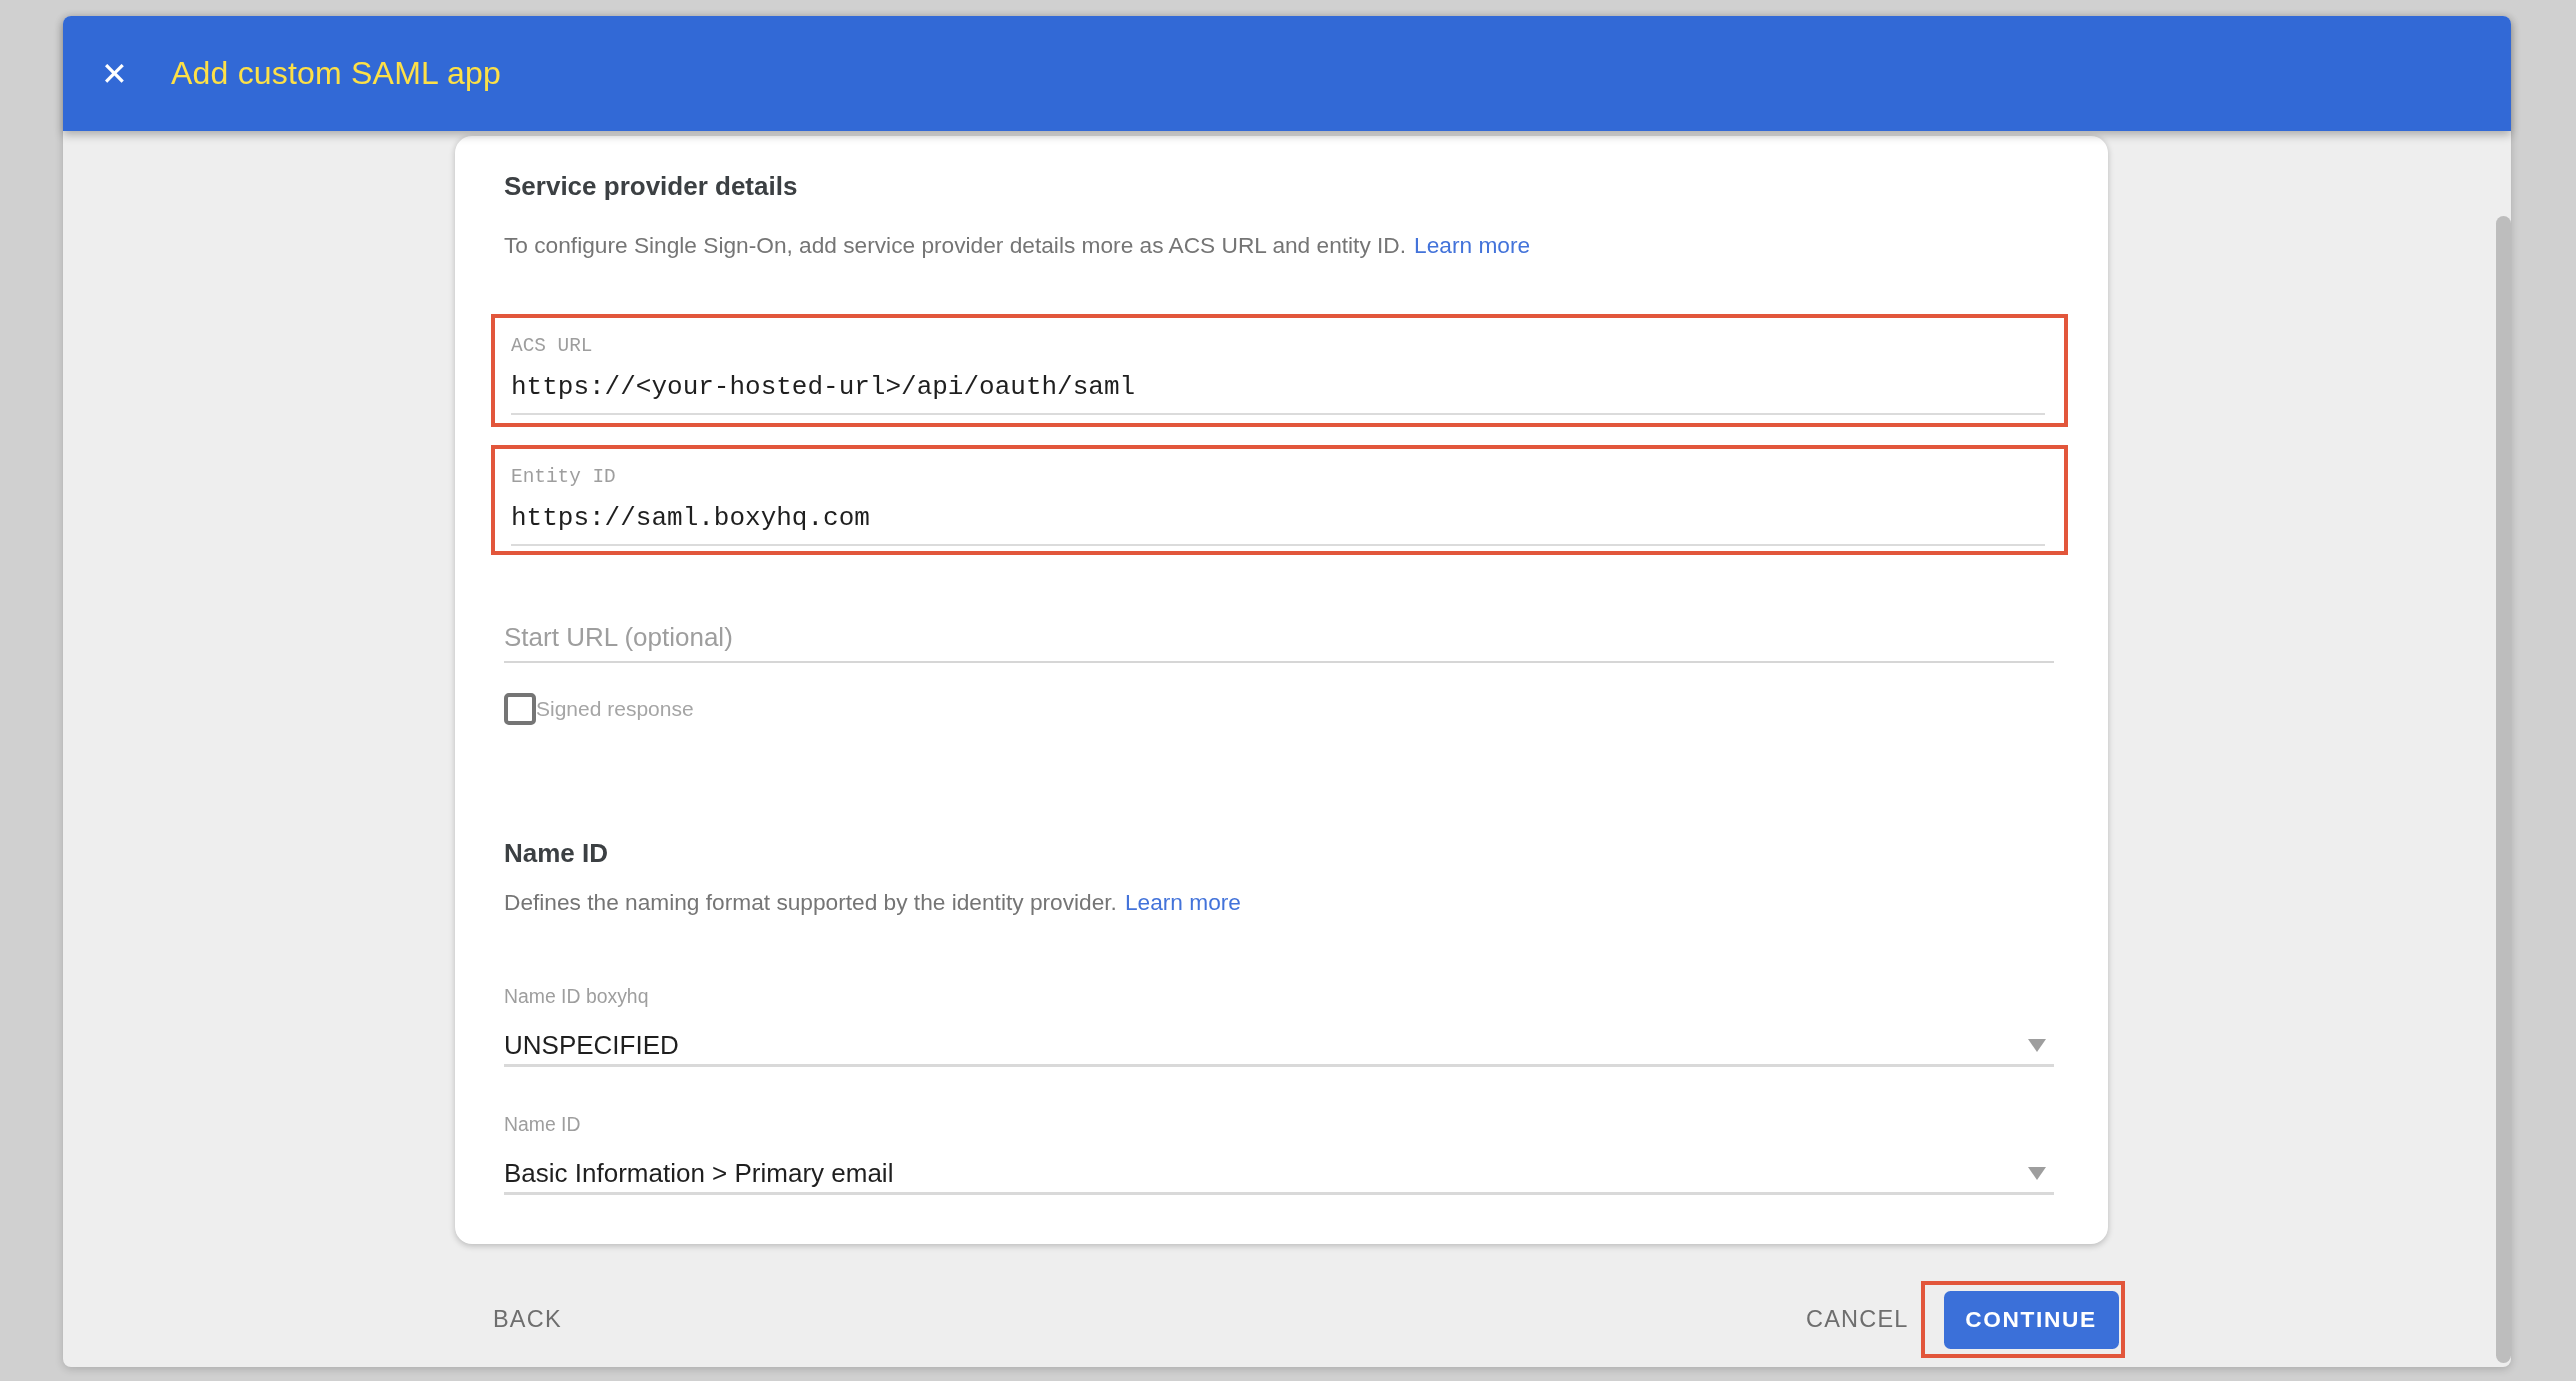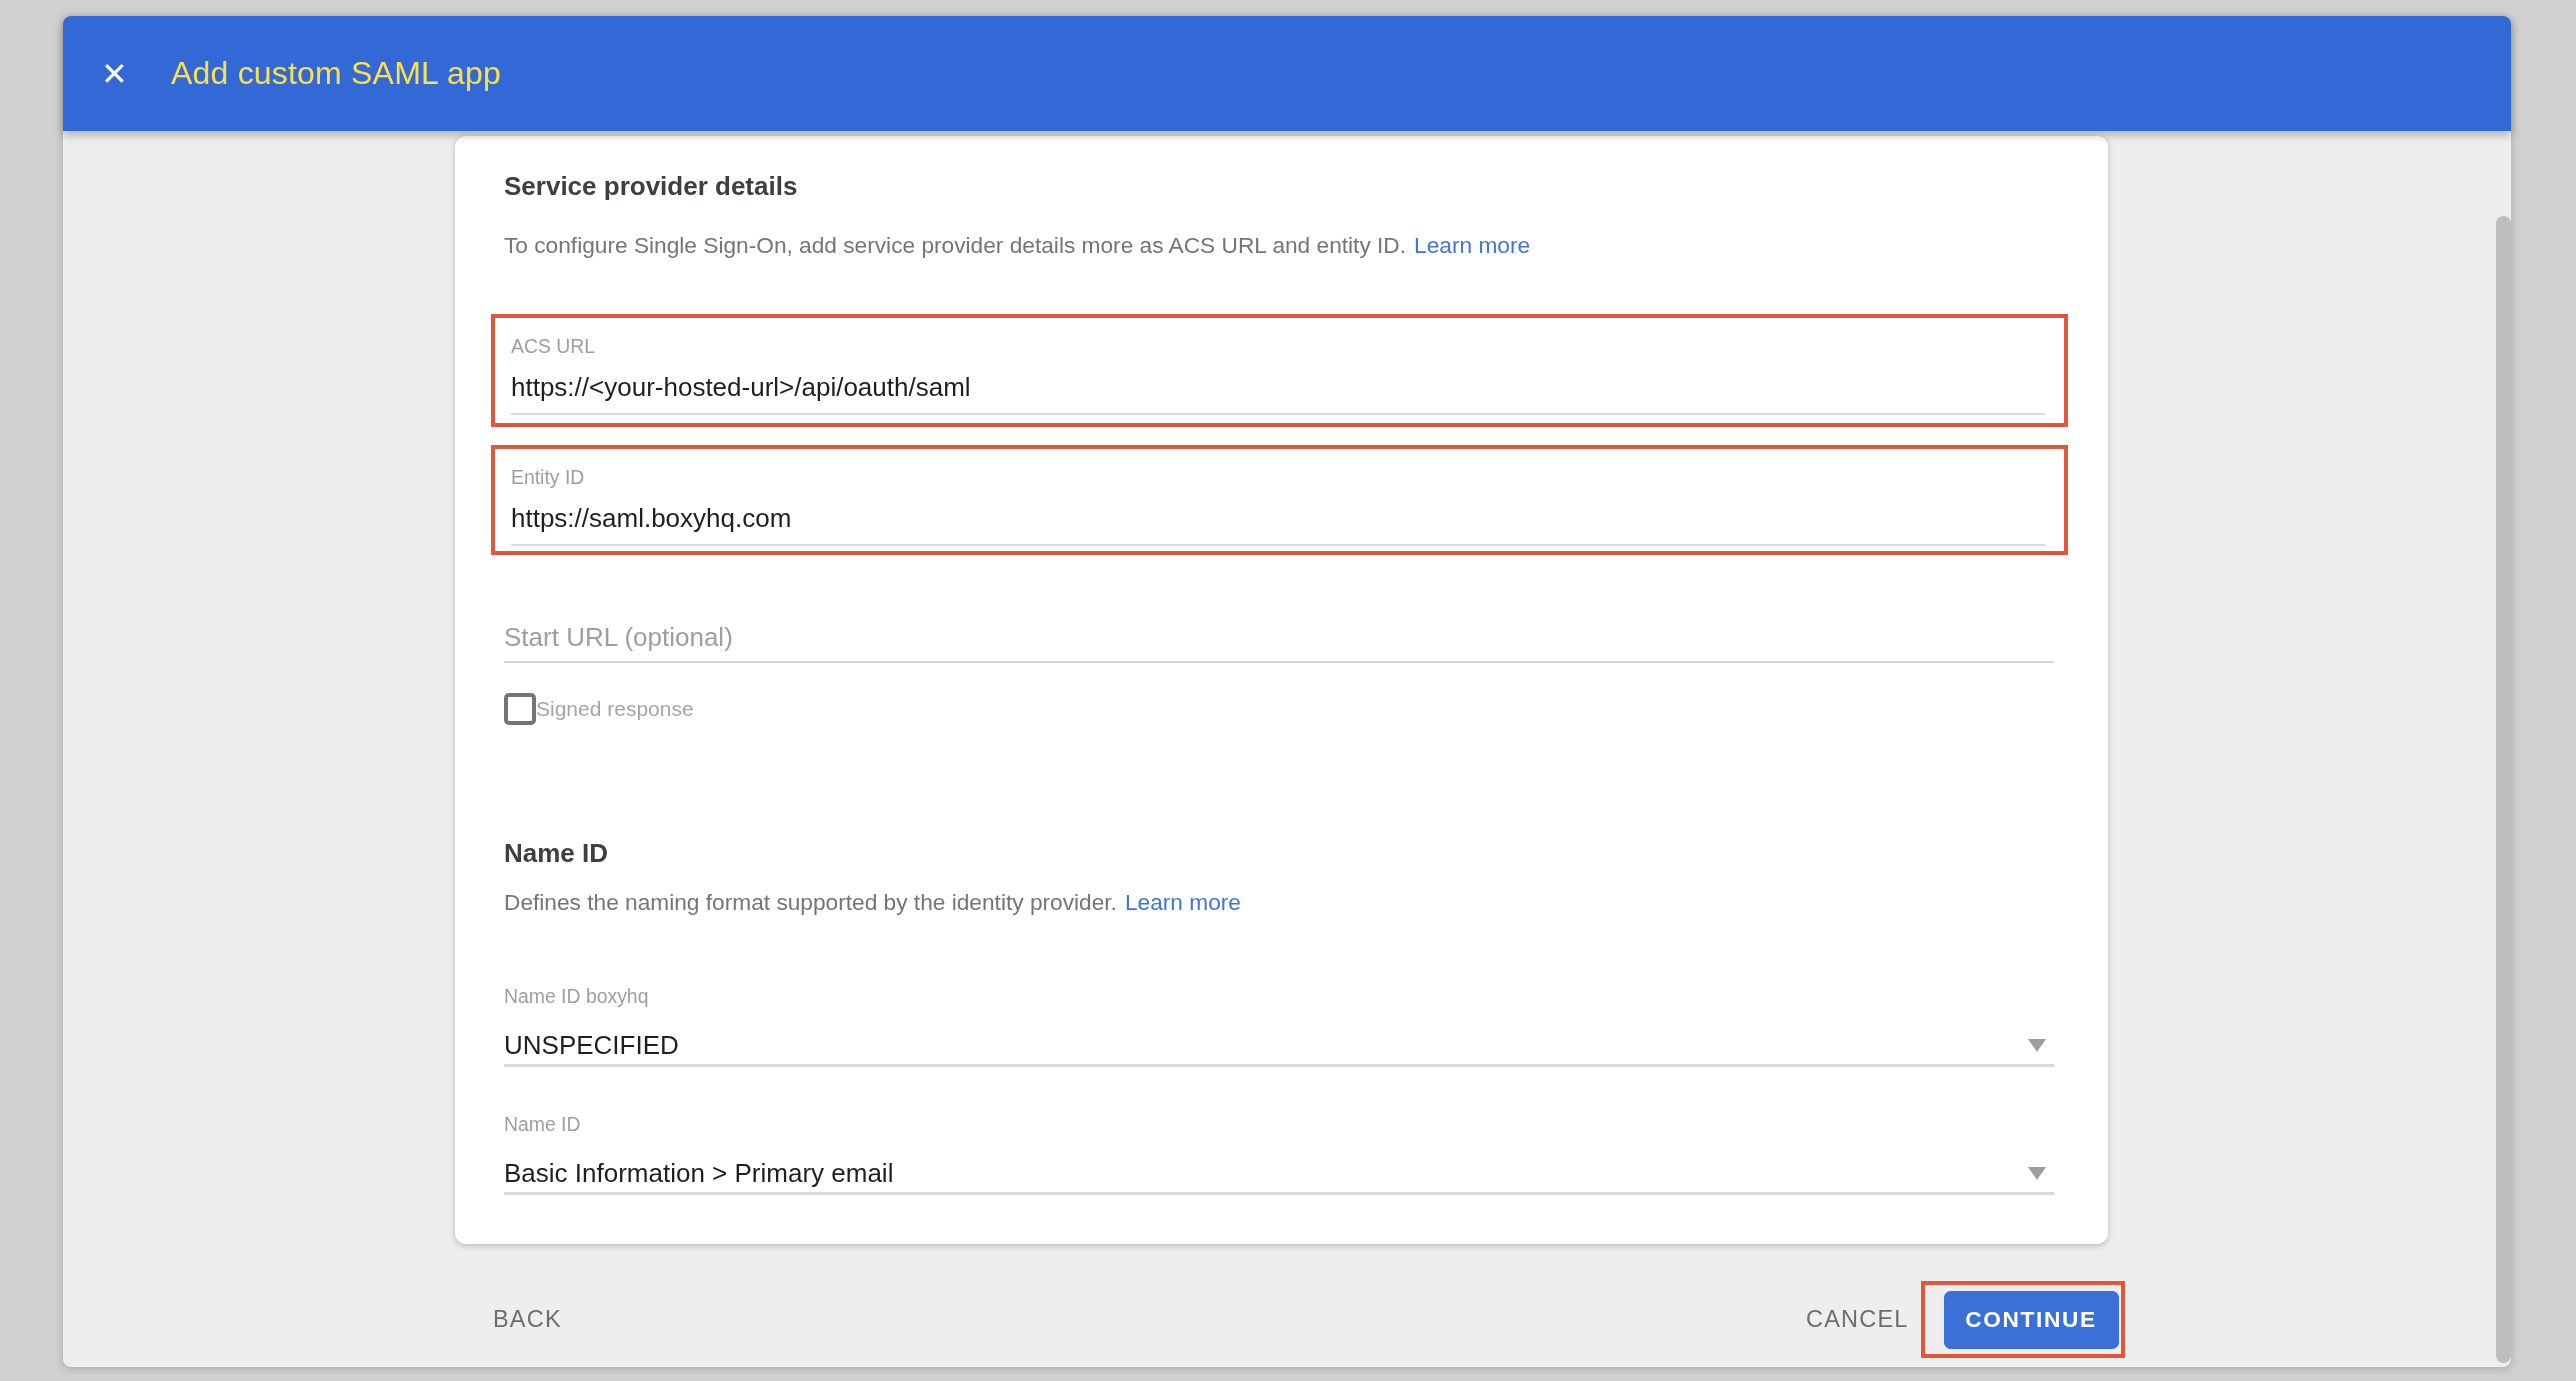--- a/index.html
+++ b/index.html
@@ -34,40 +34,41 @@
     width:45px;margin-left:29px;text-align:center;
     color:#ffffff;font-size:32px;font-weight:400;line-height:1;
     cursor:pointer;user-select:none;
   }
   .header-title{
     margin-left:34px;color:#fde047;font-size:32px;font-weight:400;letter-spacing:0.2px;
   }
   
   .card{
     position:absolute;left:392px;top:120px;width:1653px;height:1108px;
-    background:#ffffff;border-radius:11px;
+    background:#ffffff;border-radius:17px;
     box-shadow:0 1.6px 6.5px rgba(0,0,0,0.22);
     z-index:2;
   }
   .card > *{position:absolute;}
   .section-heading{
     left:49px;right:53px;font-size:26px;line-height:32px;font-weight:700;color:#3c4043;
   }
   .h-sp{top:34px;}
   .h-nid{top:701px;}
   .section-desc{
     left:49px;right:53px;font-size:22.7px;line-height:29px;color:#757575;font-weight:400;
   }
   .d-sp{top:95px;}
   .d-nid{top:752px;}
   .link{color:var(--link-blue);margin-left:8px;cursor:pointer;text-decoration:none;}
   
   .hl-box{
     left:36px;right:40px;border:4px solid var(--highlight-red);
     background:transparent;
+    font-family:Liberation Mono, monospace;
   }
   .hl-acs{top:178px;height:113px;}
   .hl-entity{top:309px;height:110px;}
   .field-inner{padding:16px 19.4px 0 16px;}
   .field-label{font-size:19.4px;line-height:24px;color:#9e9e9e;font-weight:400;}
   .field-value{margin-top:13px;font-size:26px;line-height:32px;color:#1f1f1f;}
   .field-underline{margin-top:9.7px;height:2.4px;background:#dbdbdb;}
   
   .start-field{left:49px;right:54px;top:485px;}
   .placeholder{font-size:26px;line-height:32px;color:#9e9e9e;}

